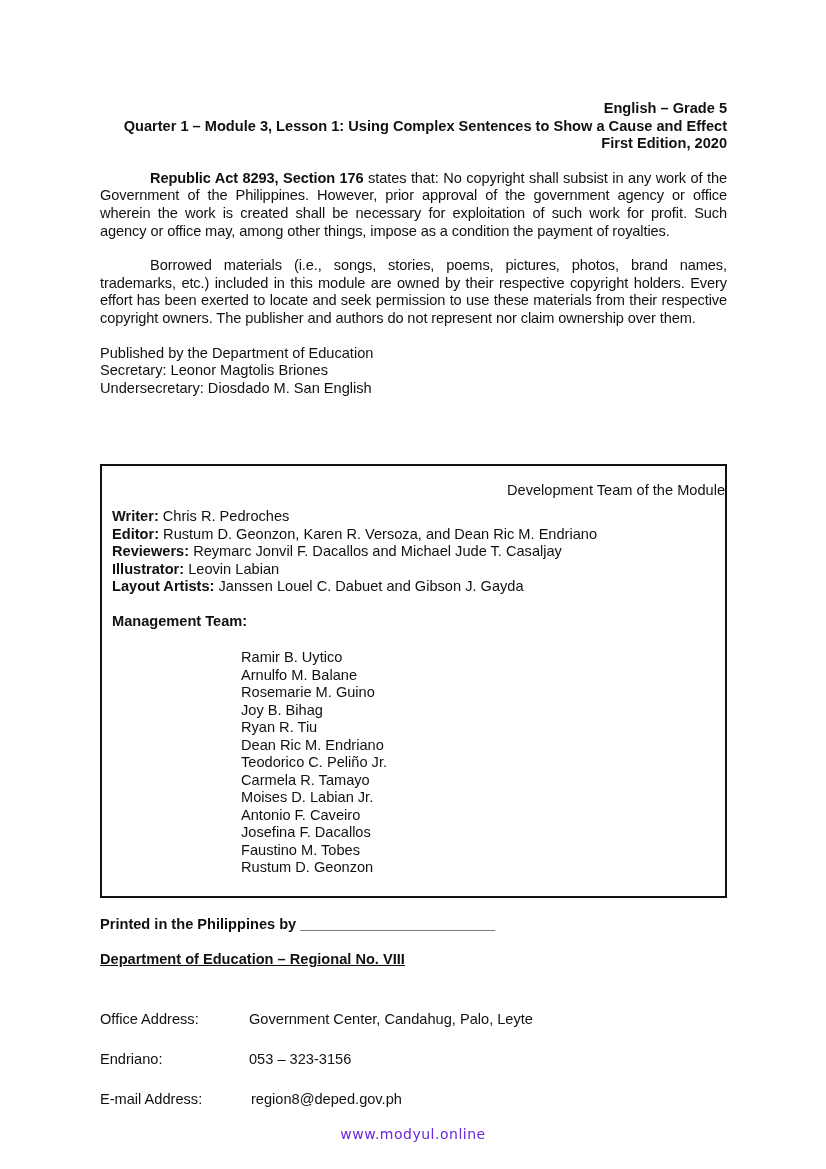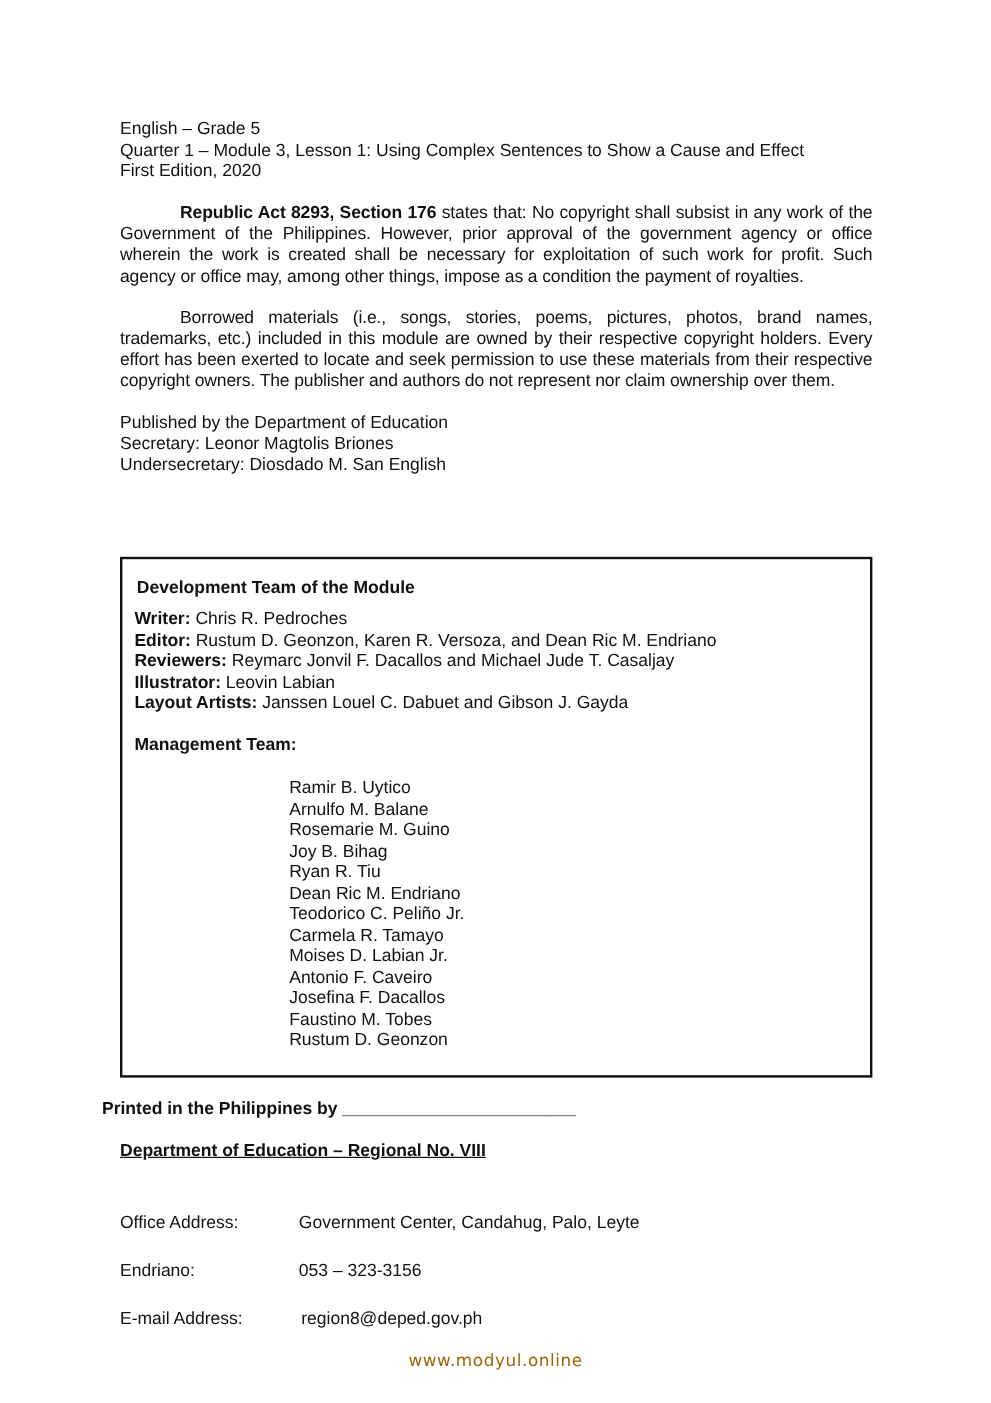--- a/index.html
+++ b/index.html
@@ -16,22 +16,23 @@
       color: #111111;
       font-size: 14.6px;
     }
     .page {
       position: absolute;
       left: 100px;
       top: 100px;
       width: 627px;
     }
     .title-block {
-      font-weight: normal;
+      font-weight: bold;
       line-height: 17.6px;
+      text-align: right;
     }
     .title-block div { white-space: nowrap; }
     .para {
       margin-top: 17px;
       line-height: 17.6px;
       text-align: justify;
       text-indent: 50px;
       letter-spacing: -0.1px;
     }
     .para b { font-weight: bold; }
@@ -44,24 +45,24 @@
       left: 100px;
       top: 464px;
       width: 623px;
       height: 430px;
       border: 2px solid #111111;
       box-sizing: content-box;
     }
     .team-title {
       position: absolute;
       top: 16px;
-      left: 12px;
+      left: 0;
       right: 0;
-      text-align: left;
-      font-weight: bold;
+      text-align: right;
+      font-weight: normal;
     }
     .credits {
       position: absolute;
       left: 10px;
       top: 42px;
       line-height: 17.6px;
       white-space: nowrap;
     }
     .credits b { font-weight: bold; }
     .mgmt-label {
@@ -72,21 +73,21 @@
     }
     .mgmt-list {
       position: absolute;
       left: 139px;
       top: 183px;
       line-height: 17.5px;
       white-space: nowrap;
     }
     .printed {
       position: absolute;
-      left: 85px;
+      left: 100px;
       top: 916px;
       font-weight: bold;
       white-space: nowrap;
     }
     .deped {
       position: absolute;
       left: 100px;
       top: 951px;
       font-weight: bold;
       white-space: nowrap;
@@ -102,21 +103,21 @@
     .contact-label { width: 149px; }
     .contact-row.email .contact-value { margin-left: 2px; }
     .watermark {
       position: absolute;
       left: 0;
       right: 0;
       top: 1126px;
       text-align: center;
       font-family: "DejaVu Sans", sans-serif;
       font-size: 14px;
-      color: #a16207;
+      color: #6d28d9;
       letter-spacing: 0.5px;
     }
   </style>
 </head>
 <body>
 
 <div class="page">
   <div class="title-block">
     <div>English – Grade 5</div>
     <div>Quarter 1 – Module 3, Lesson 1: Using Complex Sentences to Show a Cause and Effect</div>

